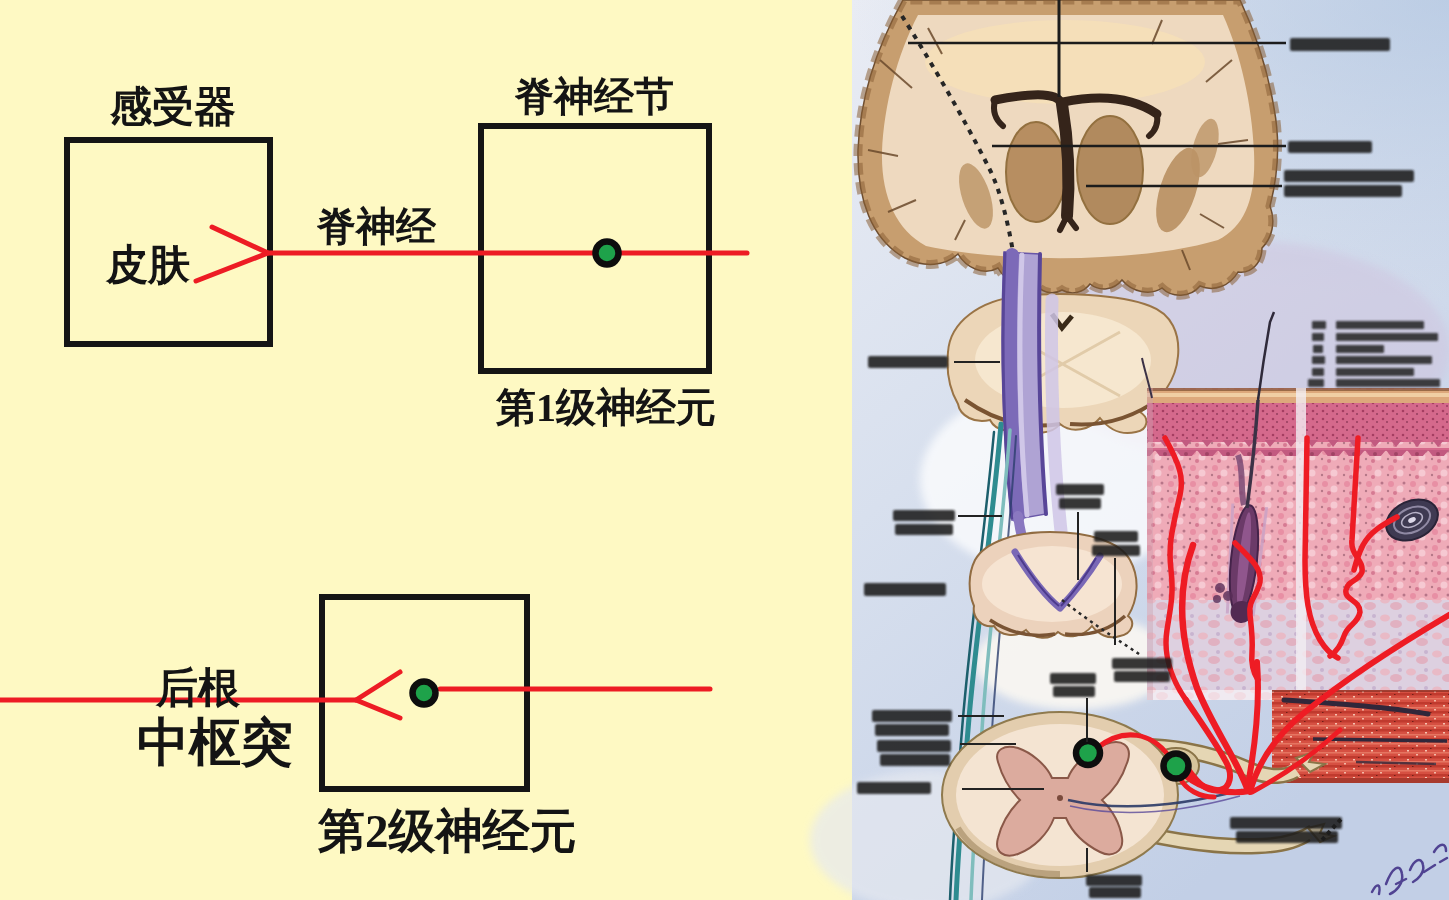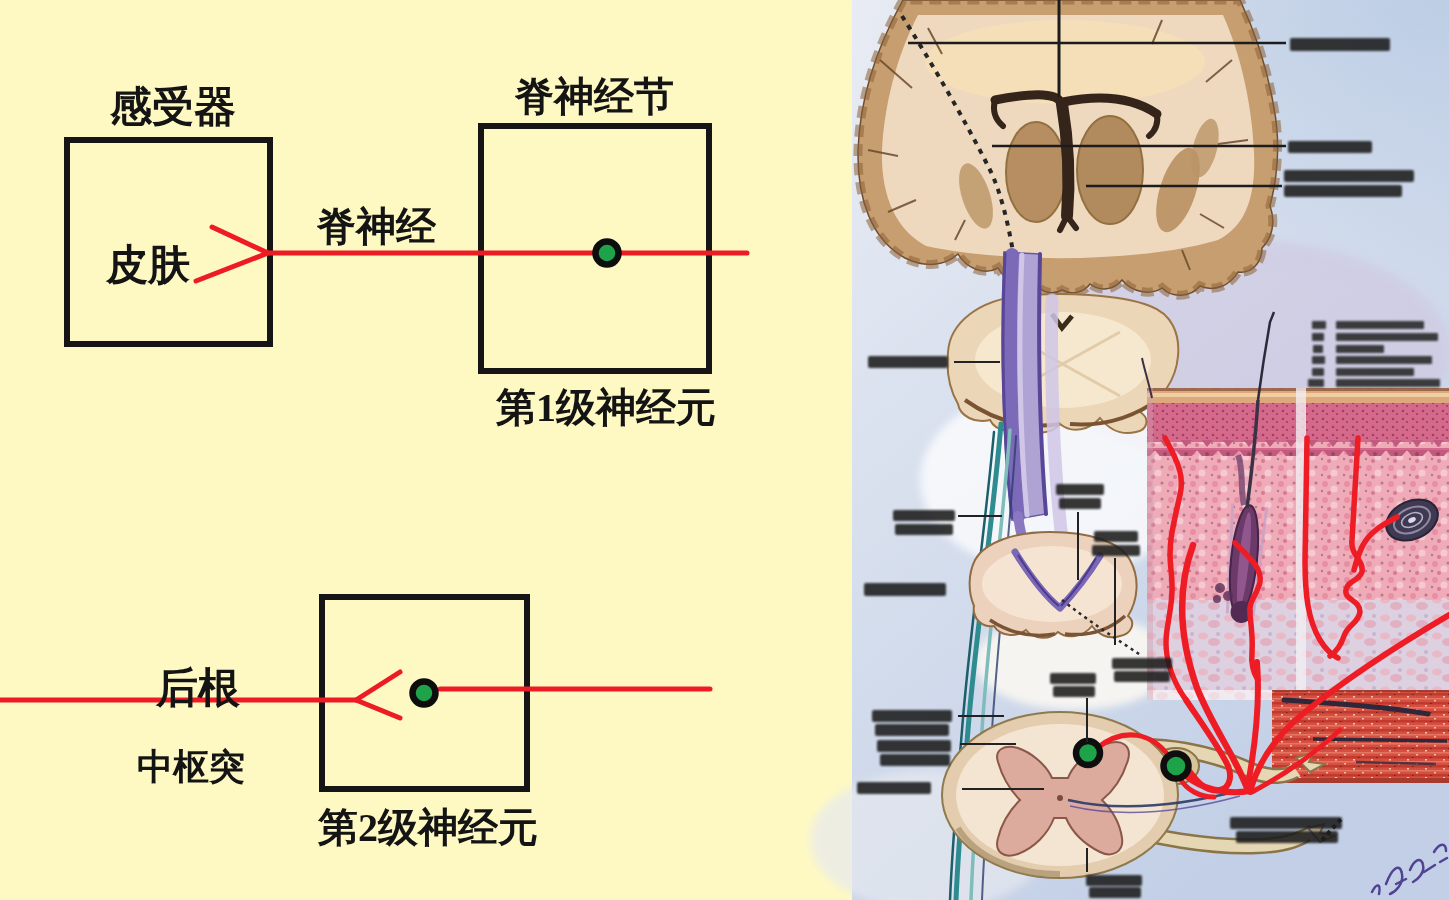--- a/index.html
+++ b/index.html
@@ -18,22 +18,22 @@
   <div class="sqbox" style="left:64px;top:137px;width:197px;height:198px;"></div>
   <div class="sqbox" style="left:478px;top:123px;width:222px;height:239px;"></div>
   <div class="sqbox" style="left:319px;top:594px;width:199px;height:186px;"></div>
 
   <div class="lbl" style="left:110px;top:86px;font-size:42px;">感受器</div>
   <div class="lbl" style="left:106px;top:244px;font-size:42px;">皮肤</div>
   <div class="lbl" style="left:316px;top:207px;font-size:40px;">脊神经</div>
   <div class="lbl" style="left:514px;top:77px;font-size:40px;">脊神经节</div>
   <div class="lbl" style="left:496px;top:388px;font-size:40px;">第1级神经元</div>
   <div class="lbl" style="left:156px;top:654px;font-size:42px;margin-top:13px;">后根</div>
-  <div class="lbl" style="left:137px;top:717px;font-size:36px;margin-top:32px;">中枢突</div>
-  <div class="lbl" style="left:318px;top:808px;font-size:40px;">第2级神经元</div>
+  <div class="lbl" style="left:137px;top:717px;font-size:52px;">中枢突</div>
+  <div class="lbl" style="left:318px;top:808px;font-size:47px;">第2级神经元</div>
 
   <svg class="layer" width="1449" height="900" viewBox="0 0 1449 900">
     <defs>
       <linearGradient id="bgGrad" x1="0" y1="0" x2="0.55" y2="1">
         <stop offset="0" stop-color="#e9ecf4"></stop>
           <stop offset="0.45" stop-color="#d8e0ee"></stop>
         <stop offset="1" stop-color="#c2cfe6"></stop>
       </linearGradient>
       <radialGradient id="cornerBlue" cx="1" cy="0" r="1">
         <stop offset="0" stop-color="#a9c0de"></stop>

